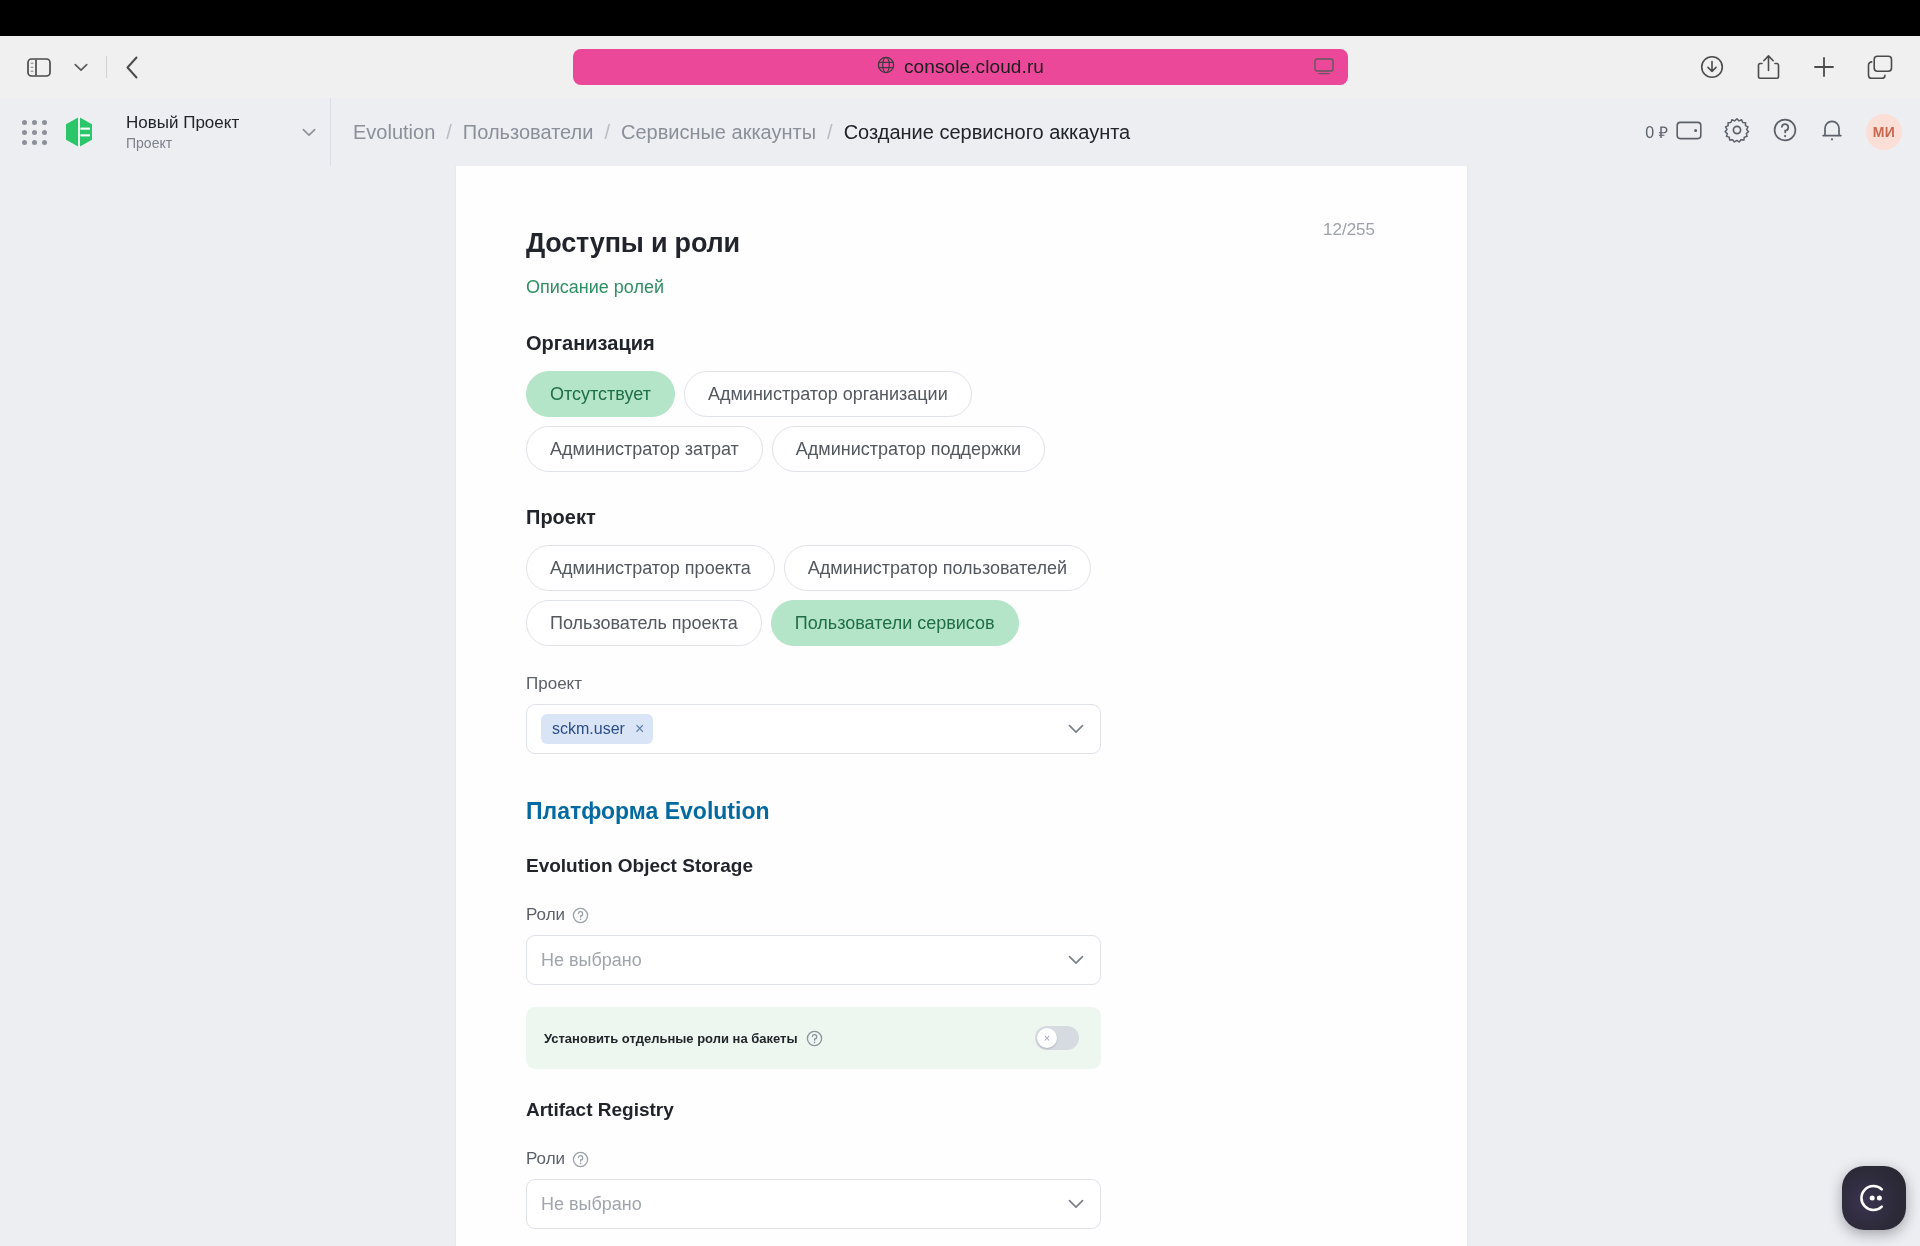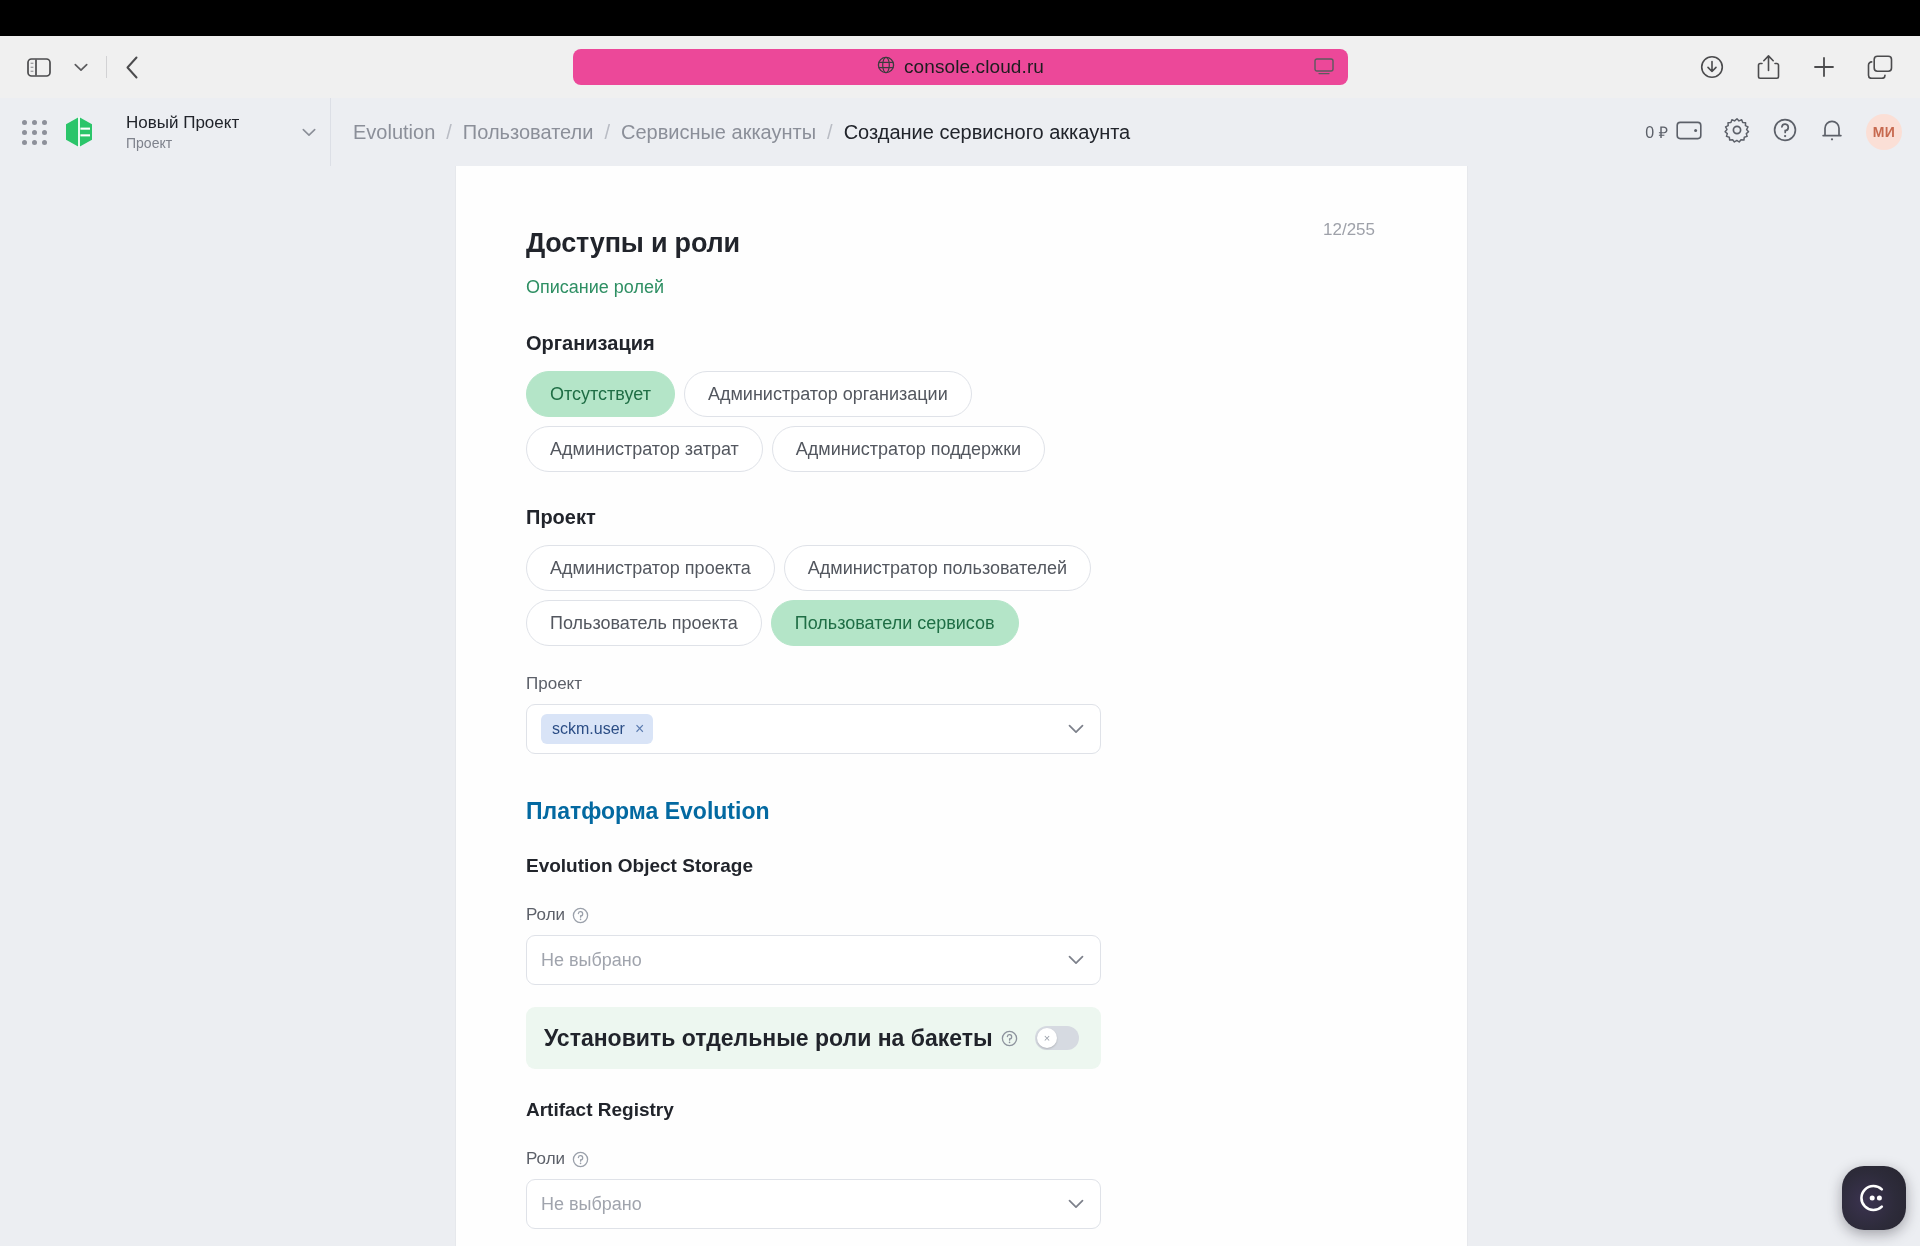--- a/index.html
+++ b/index.html
@@ -167,21 +167,21 @@
     font-size: 19px; font-weight: bold; color: #21242b; margin-top: 30px;
   }
 
   .toggle-row {
     margin-top: 22px; width: 575px; height: 62px;
     background: #edf7f0; border-radius: 9px;
     display: flex; align-items: center; justify-content: space-between;
     padding: 0 22px 0 18px;
   }
   .toggle-label {
-    font-size: 23px; color: #21242b; font-weight: bold;
+    font-size: 13px; color: #21242b; font-weight: bold;
     display: flex; align-items: center; gap: 8px;
   }
   .switch {
     width: 44px; height: 24px; border-radius: 12px;
     background: #d6dae1; position: relative; cursor: pointer;
   }
   .switch .knob {
     position: absolute; left: 2px; top: 2px;
     width: 20px; height: 20px; border-radius: 50%;
     background: #ffffff;

